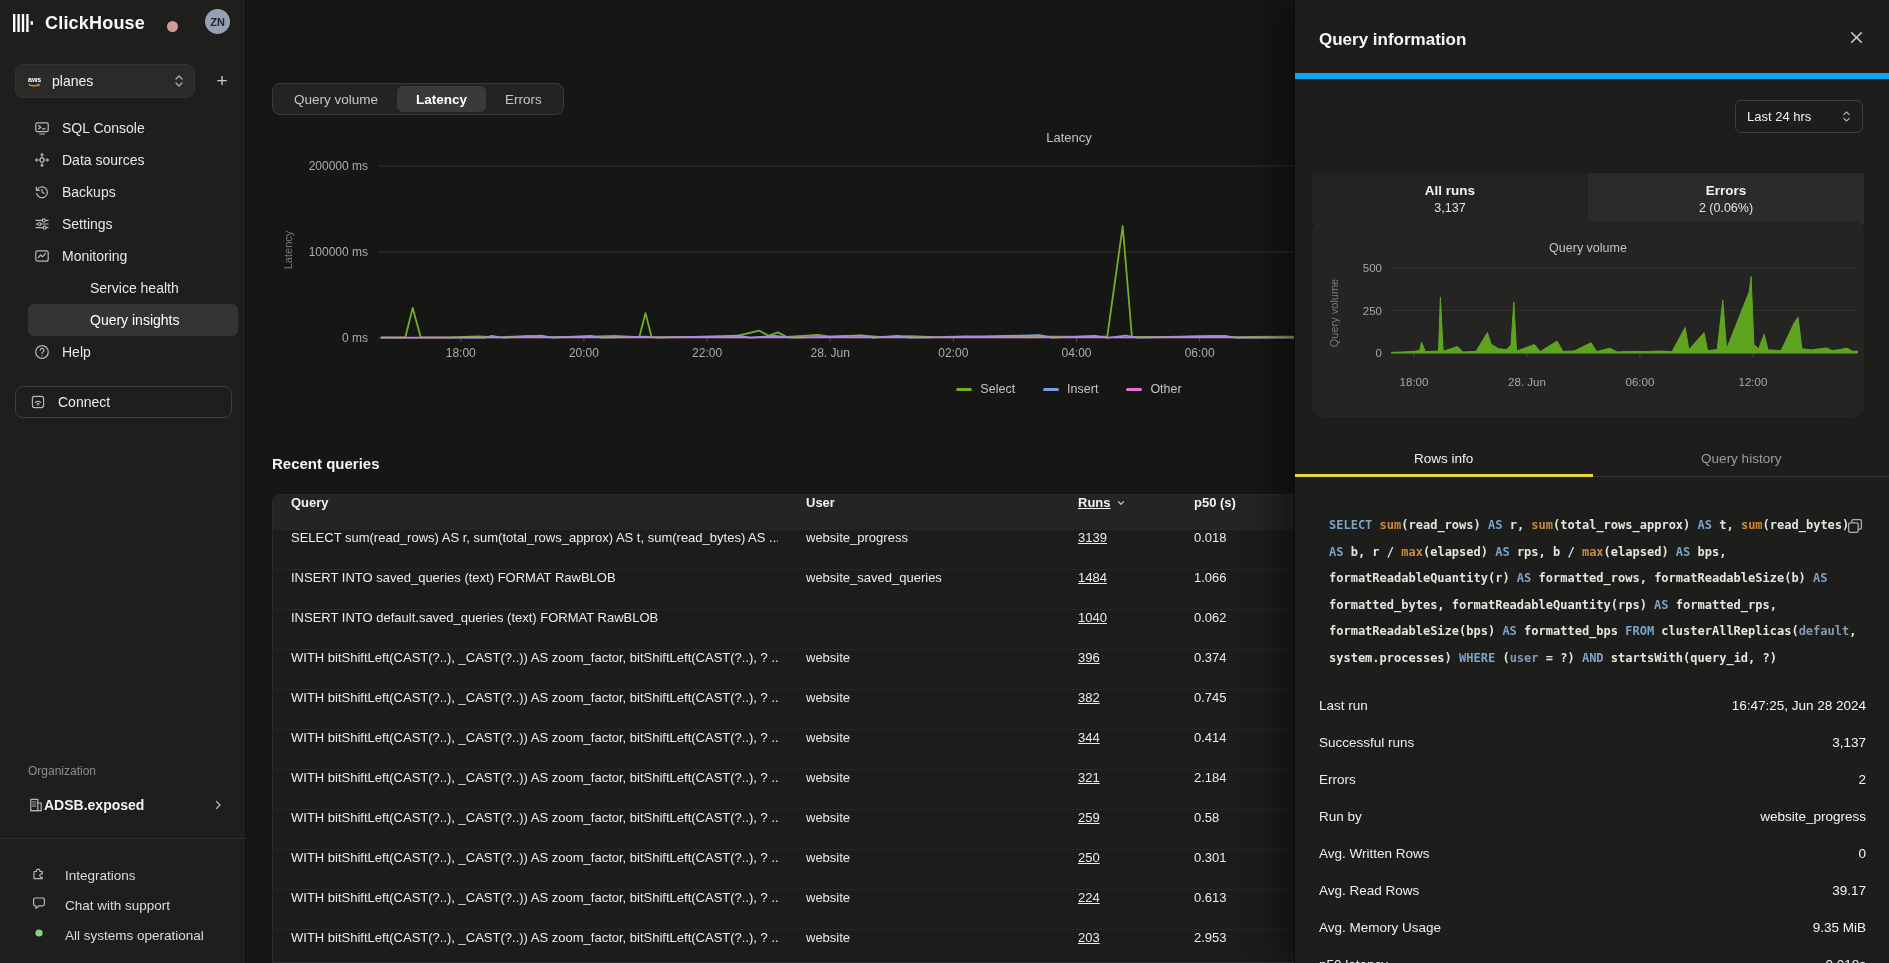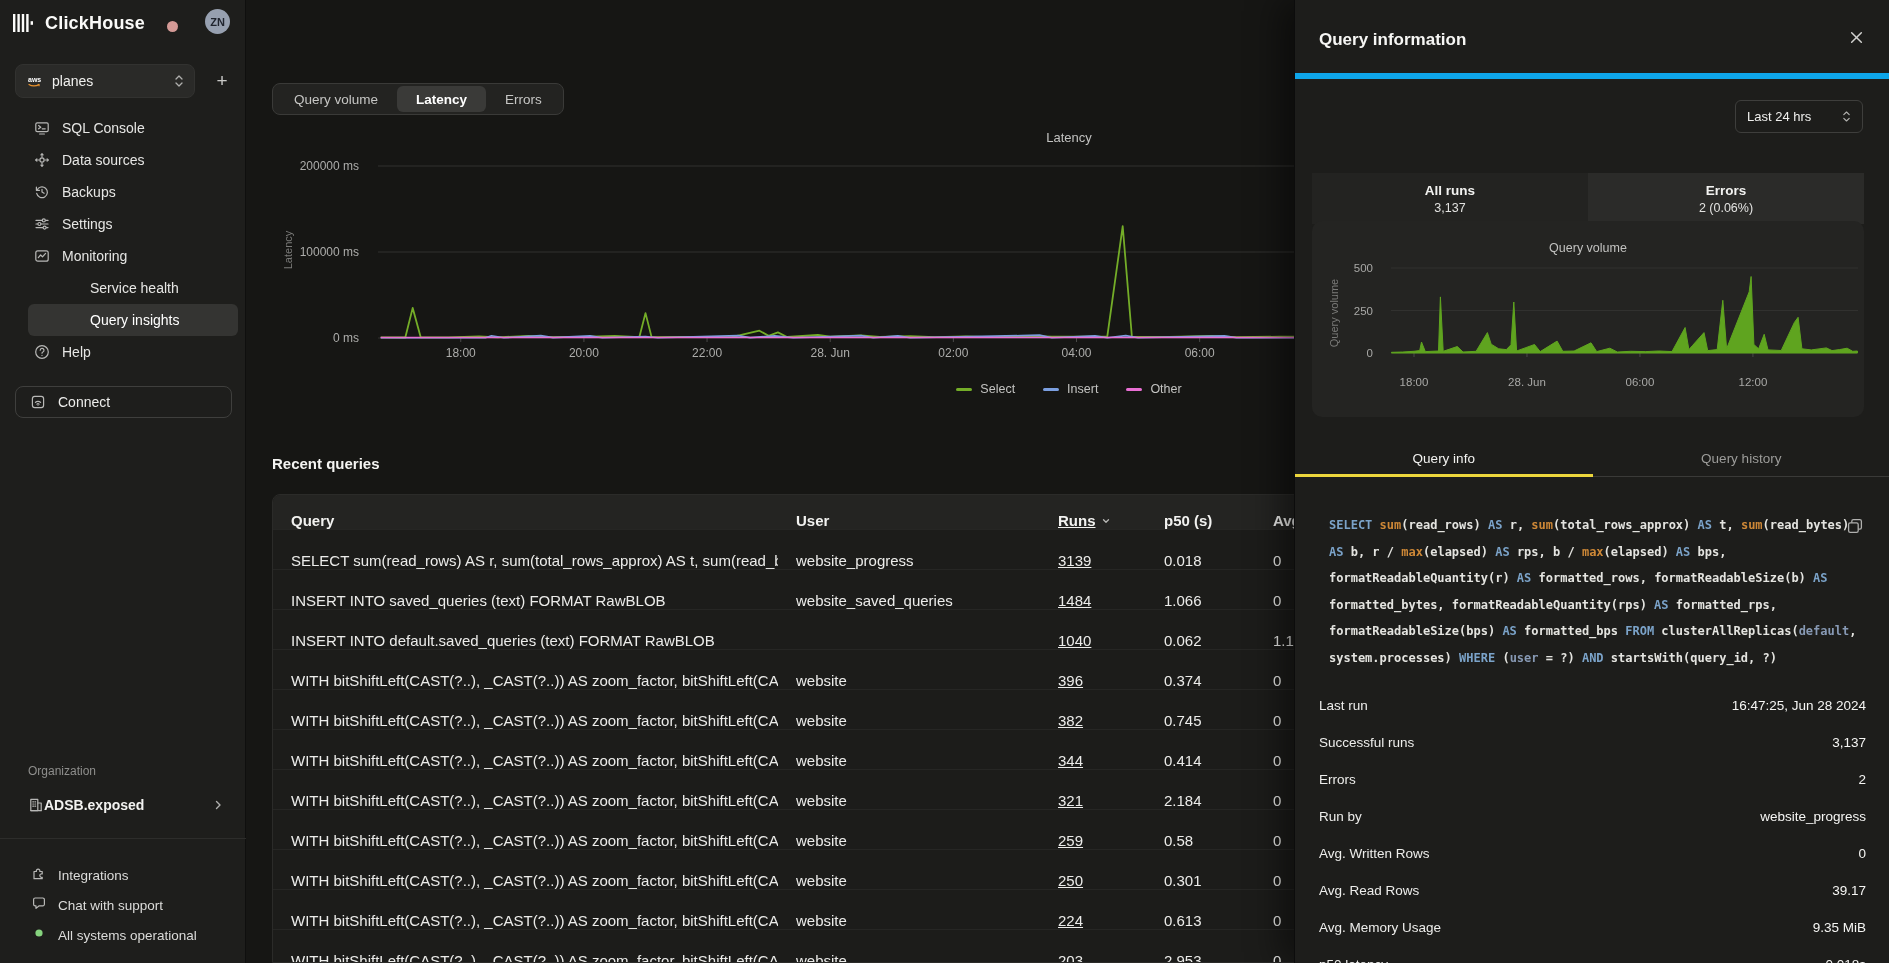--- a/index.html
+++ b/index.html
@@ -30,51 +30,51 @@
   .nav-item.active .nav-lb { color:#ffffff; }
   .connect-btn { position:absolute; left:15px; top:386px; width:217px; height:32px;
                  border:1px solid #3f3f3d; border-radius:8px; display:flex; align-items:center;
                  padding-left:14px; gap:12px; }
   .connect-btn span.lb { font-size:14px; color:#ededeb; }
   .org-heading { position:absolute; left:28px; top:764px; font-size:12px; color:#8e8e8c; }
   .org-row { position:absolute; left:28px; top:789px; width:196px; height:32px; display:flex; align-items:center; }
   .org-name { font-size:14px; font-weight:700; color:#f2f2f0; flex:1; }
   .side-divider { position:absolute; left:0; top:838px; width:246px; height:1px; background:#2d2d2b; }
   .side-footer { position:absolute; left:0; top:860px; width:246px; }
-  .foot-item { height:30px; display:flex; align-items:center; gap:11px; padding-left:31px; }
+  .foot-item { height:30px; display:flex; align-items:center; gap:18px; padding-left:31px; }
   .foot-item .nav-lb { font-size:13.5px; color:#dcdcda; }
 
   
   .main { position:absolute; left:246px; top:0; width:1643px; height:963px; background:#161614; z-index:1; }
   .main-header { position:absolute; left:0; top:0; width:100%; height:54px; border-bottom:1px solid #272725; }
   .page-title { position:absolute; left:26px; top:0; line-height:54px; font-size:15px; font-weight:700; color:#f4f4f2; }
   .seg-tabs { position:absolute; left:26px; top:83px; height:32px; display:inline-flex; align-items:stretch;
               background:#232321; border:1px solid #3a3a38; border-radius:8px; padding:2px; }
   .seg-tab { display:flex; align-items:center; padding:0 19px; font-size:13.5px; color:#c6c6c4; border-radius:6px; }
   .seg-tab.active { background:#3a3a38; color:#ffffff; font-weight:700; }
 
   .chart-title { position:absolute; left:132px; top:130px; width:1382px; text-align:center;
                  font-size:13px; color:#c2c2c0; }
   .lat-svg { position:absolute; left:132px; top:150px; }
   .ylab-rot { position:absolute; font-size:11px; color:#7a7a78; white-space:nowrap; }
   .lat-ylab { left:-8px; top:244px; transform:rotate(-90deg); width:100px; text-align:center; }
   .yticks { position:absolute; }
   .lat-y { left:26px; top:150px; width:96px; height:210px; }
-  .yticks span { position:absolute; right:9px; transform:translateY(-50%); font-size:12px; color:#adadab; white-space:nowrap; }
+  .yticks span { position:absolute; right:0; transform:translateY(-50%); font-size:12px; color:#adadab; white-space:nowrap; }
   .xticks { position:absolute; }
   .lat-x { left:132px; top:346px; width:1382px; height:16px; }
   .xticks span { position:absolute; transform:translateX(-50%); font-size:12px; color:#adadab; white-space:nowrap; }
   .legend { position:absolute; left:132px; top:382px; width:1382px; display:flex; justify-content:center; gap:28px; }
   .legend-item { display:flex; align-items:center; gap:8px; font-size:12.5px; color:#c3c3c1; }
   .legend-swatch { width:16px; height:3px; border-radius:2px; display:inline-block; }
 
   .rq-heading { position:absolute; left:26px; top:455px; font-size:15px; font-weight:700; color:#f4f4f2; }
   .table-wrap { position:absolute; left:26px; top:494px; width:1590px; height:469px; overflow:hidden;
                 border:1px solid #2b2b29; border-radius:8px 8px 0 0; background:#1c1c1a; }
-  .t-row { display:flex; height:40px; align-items:flex-end; border-top:1px solid #262624; font-size:15px; color:#ececea; }
+  .t-row { display:flex; height:40px; align-items:flex-start; border-top:1px solid #262624; font-size:13px; color:#ececea;gap:10px; }
   .t-head { height:34px; background:#242422; font-weight:700; border-top:none; color:#f2f2f0; }
   .c-query { width:505px; padding-left:18px; white-space:nowrap; overflow:hidden; }
   .c-user  { width:262px; padding-left:18px; white-space:nowrap; overflow:hidden; }
   .c-runs  { width:106px; padding-left:18px; display:flex; align-items:center; gap:5px;text-decoration:underline; }
   .c-p50   { width:109px; padding-left:18px; }
   .c-avg   { flex:1; padding-left:18px; }
 
   
   .drawer { position:absolute; left:1294px; top:0; width:595px; height:963px; background:#1d1d1b;
             border-left:1px solid #0c0c0c; box-shadow:-14px 0 32px rgba(0,0,0,.45); z-index:10; overflow:hidden; }
@@ -520,21 +520,21 @@
         <span style="left: 4.92702%;">18:00</span>
         <span style="left: 29.1186%;">28. Jun</span>
         <span style="left: 53.3102%;">06:00</span>
         <span style="left: 77.5018%;">12:00</span>
       </div>
   </div>
 
   <div class="info-tabs">
 
       <div class="info-tab active">
-        <span>Query info</span>
+        <span>Rows info</span>
       </div>
 
       <div class="info-tab">
         <span>Query history</span>
       </div>
     </div>
 
   <div class="code-block" id="code-block"><div><span class="tok-k">SELECT </span><span class="tok-f">sum</span><span class="tok-p">(read_rows) </span><span class="tok-k">AS </span><span class="tok-p">r, </span><span class="tok-f">sum</span><span class="tok-p">(total_rows_approx) </span><span class="tok-k">AS </span><span class="tok-p">t, </span><span class="tok-f">sum</span><span class="tok-p">(read_bytes)</span></div><div><span class="tok-k">AS </span><span class="tok-p">b, r / </span><span class="tok-f">max</span><span class="tok-p">(elapsed) </span><span class="tok-k">AS </span><span class="tok-p">rps, b / </span><span class="tok-f">max</span><span class="tok-p">(elapsed) </span><span class="tok-k">AS </span><span class="tok-p">bps,</span></div><div><span class="tok-p">formatReadableQuantity(r) </span><span class="tok-k">AS </span><span class="tok-p">formatted_rows, formatReadableSize(b) </span><span class="tok-k">AS</span></div><div><span class="tok-p">formatted_bytes, formatReadableQuantity(rps) </span><span class="tok-k">AS </span><span class="tok-p">formatted_rps,</span></div><div><span class="tok-p">formatReadableSize(bps) </span><span class="tok-k">AS </span><span class="tok-p">formatted_bps </span><span class="tok-k">FROM </span><span class="tok-p">clusterAllReplicas(</span><span class="tok-v">default</span><span class="tok-p">,</span></div><div><span class="tok-p">system.processes) </span><span class="tok-k">WHERE </span><span class="tok-p">(</span><span class="tok-v">user</span><span class="tok-p"> = ?) </span><span class="tok-k">AND </span><span class="tok-p">startsWith(query_id, ?)</span></div></div>
   <span class="copy-btn">
     <svg width="16" height="16" viewBox="0 0 15 15">

